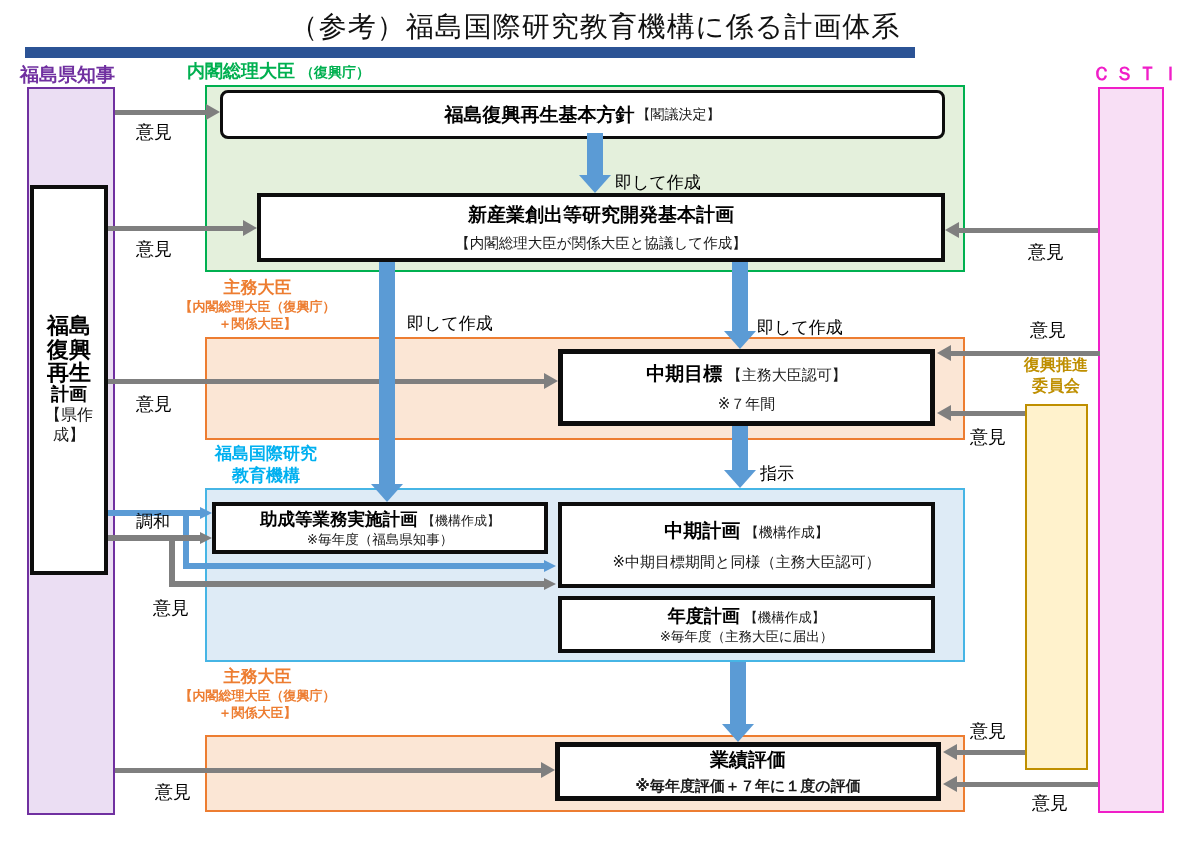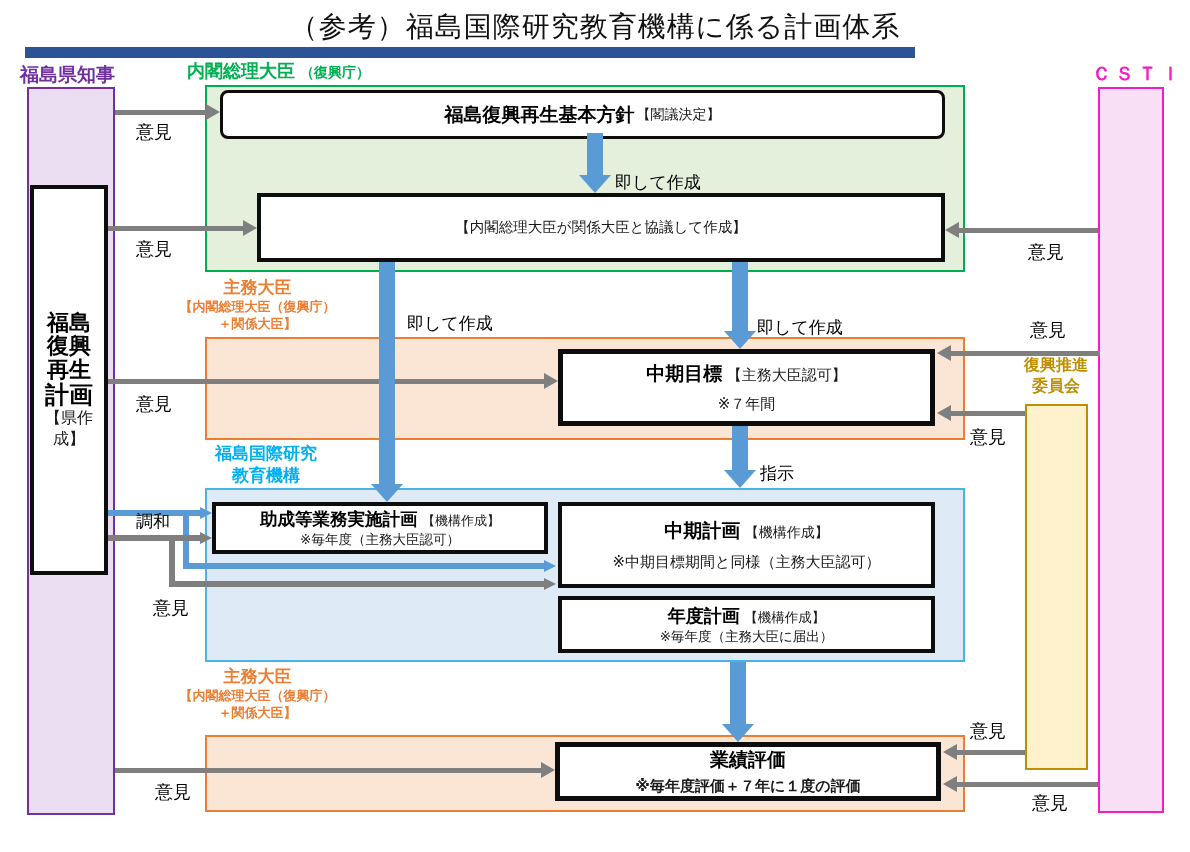--- a/index.html
+++ b/index.html
@@ -53,35 +53,36 @@
 
   <div class="abs title">（参考）福島国際研究教育機構に係る計画体系</div>
   <div class="abs navybar"></div>
 
   <div class="abs lbl-purple" style="left:20px;top:62px;">福島県知事</div>
   <div class="abs panel purple" style="left:27px;top:87px;width:88px;height:728px;"></div>
   <div class="abs whitebox" style="left:30px;top:185px;width:78px;height:390px;">
     <span class="bt" style="font-size:22px;line-height:1.08;">福島</span>
     <span class="bt" style="font-size:22px;line-height:1.08;">復興</span>
     <span class="bt" style="font-size:22px;line-height:1.08;">再生</span>
-    <span class="bt" style="font-size:24px;line-height:1.08;">計画</span>
+    <span class="bt" style="font-size:18px;line-height:1.08;">計画</span>
     <span class="sx" style="font-size:16px;line-height:1.3;">【県作</span>
     <span class="sx" style="font-size:16px;line-height:1.3;">成】</span>
   </div>
 
   <div class="abs lbl-green" style="left:187px;top:59px;font-size:18px;">
     <span>内閣総理大臣</span>
     <span style="font-size:14px;">（復興庁）</span>
   </div>
   <div class="abs panel green" style="left:205px;top:85px;width:760px;height:187px;"></div>
   <div class="abs whitebox thin" style="left:220px;top:90px;width:725px;height:49px;flex-direction:row;gap:2px;">
     <span class="bt" style="font-size:19px;">福島復興再生基本方針</span>
     <span class="sx" style="font-size:14px;">【閣議決定】</span>
   </div>
   <div class="abs whitebox" style="left:257px;top:193px;width:688px;height:69px;gap:6px;">
+    <span class="bt" style="font-size:19px;">新産業創出等研究開発基本計画</span>
     <span class="sub" style="font-size:14.5px;">【内閣総理大臣が関係大臣と協議して作成】</span>
   </div>
 
   <div class="abs lbl-magenta" style="left:1092px;top:61px;">ＣＳＴＩ</div>
   <div class="abs panel magenta" style="left:1098px;top:87px;width:66px;height:726px;"></div>
 
   <div class="abs lbl-orange" style="left:170px;top:277px;width:175px;">
     <div style="font-size:17px;">主務大臣</div>
     <div style="font-size:13px;">【内閣総理大臣（復興庁）</div>
     <div style="font-size:13px;">＋関係大臣】</div>
@@ -98,21 +99,21 @@
   <div class="abs lbl-cyan" style="left:186px;top:443px;width:160px;">
     <div>福島国際研究</div>
     <div>教育機構</div>
   </div>
   <div class="abs panel blue" style="left:205px;top:488px;width:760px;height:174px;"></div>
   <div class="abs whitebox" style="left:212px;top:502px;width:336px;height:52px;">
     <div>
       <span class="bt" style="font-size:17.5px;">助成等業務実施計画</span>
       <span class="sx" style="font-size:13px;">【機構作成】</span>
     </div>
-    <div class="sub" style="font-size:13.5px;">※毎年度（主務大臣認可）</div>
+    <div class="sub" style="font-size:13.5px;">※毎年度（福島県知事）</div>
   </div>
   <div class="abs whitebox" style="left:558px;top:502px;width:377px;height:86px;gap:9px;">
     <div>
       <span class="bt" style="font-size:19px;">中期計画</span>
       <span class="sx" style="font-size:14px;">【機構作成】</span>
     </div>
     <div class="sub" style="font-size:15px;">※中期目標期間と同様（主務大臣認可）</div>
   </div>
   <div class="abs whitebox" style="left:558px;top:596px;width:377px;height:57px;">
     <div>

